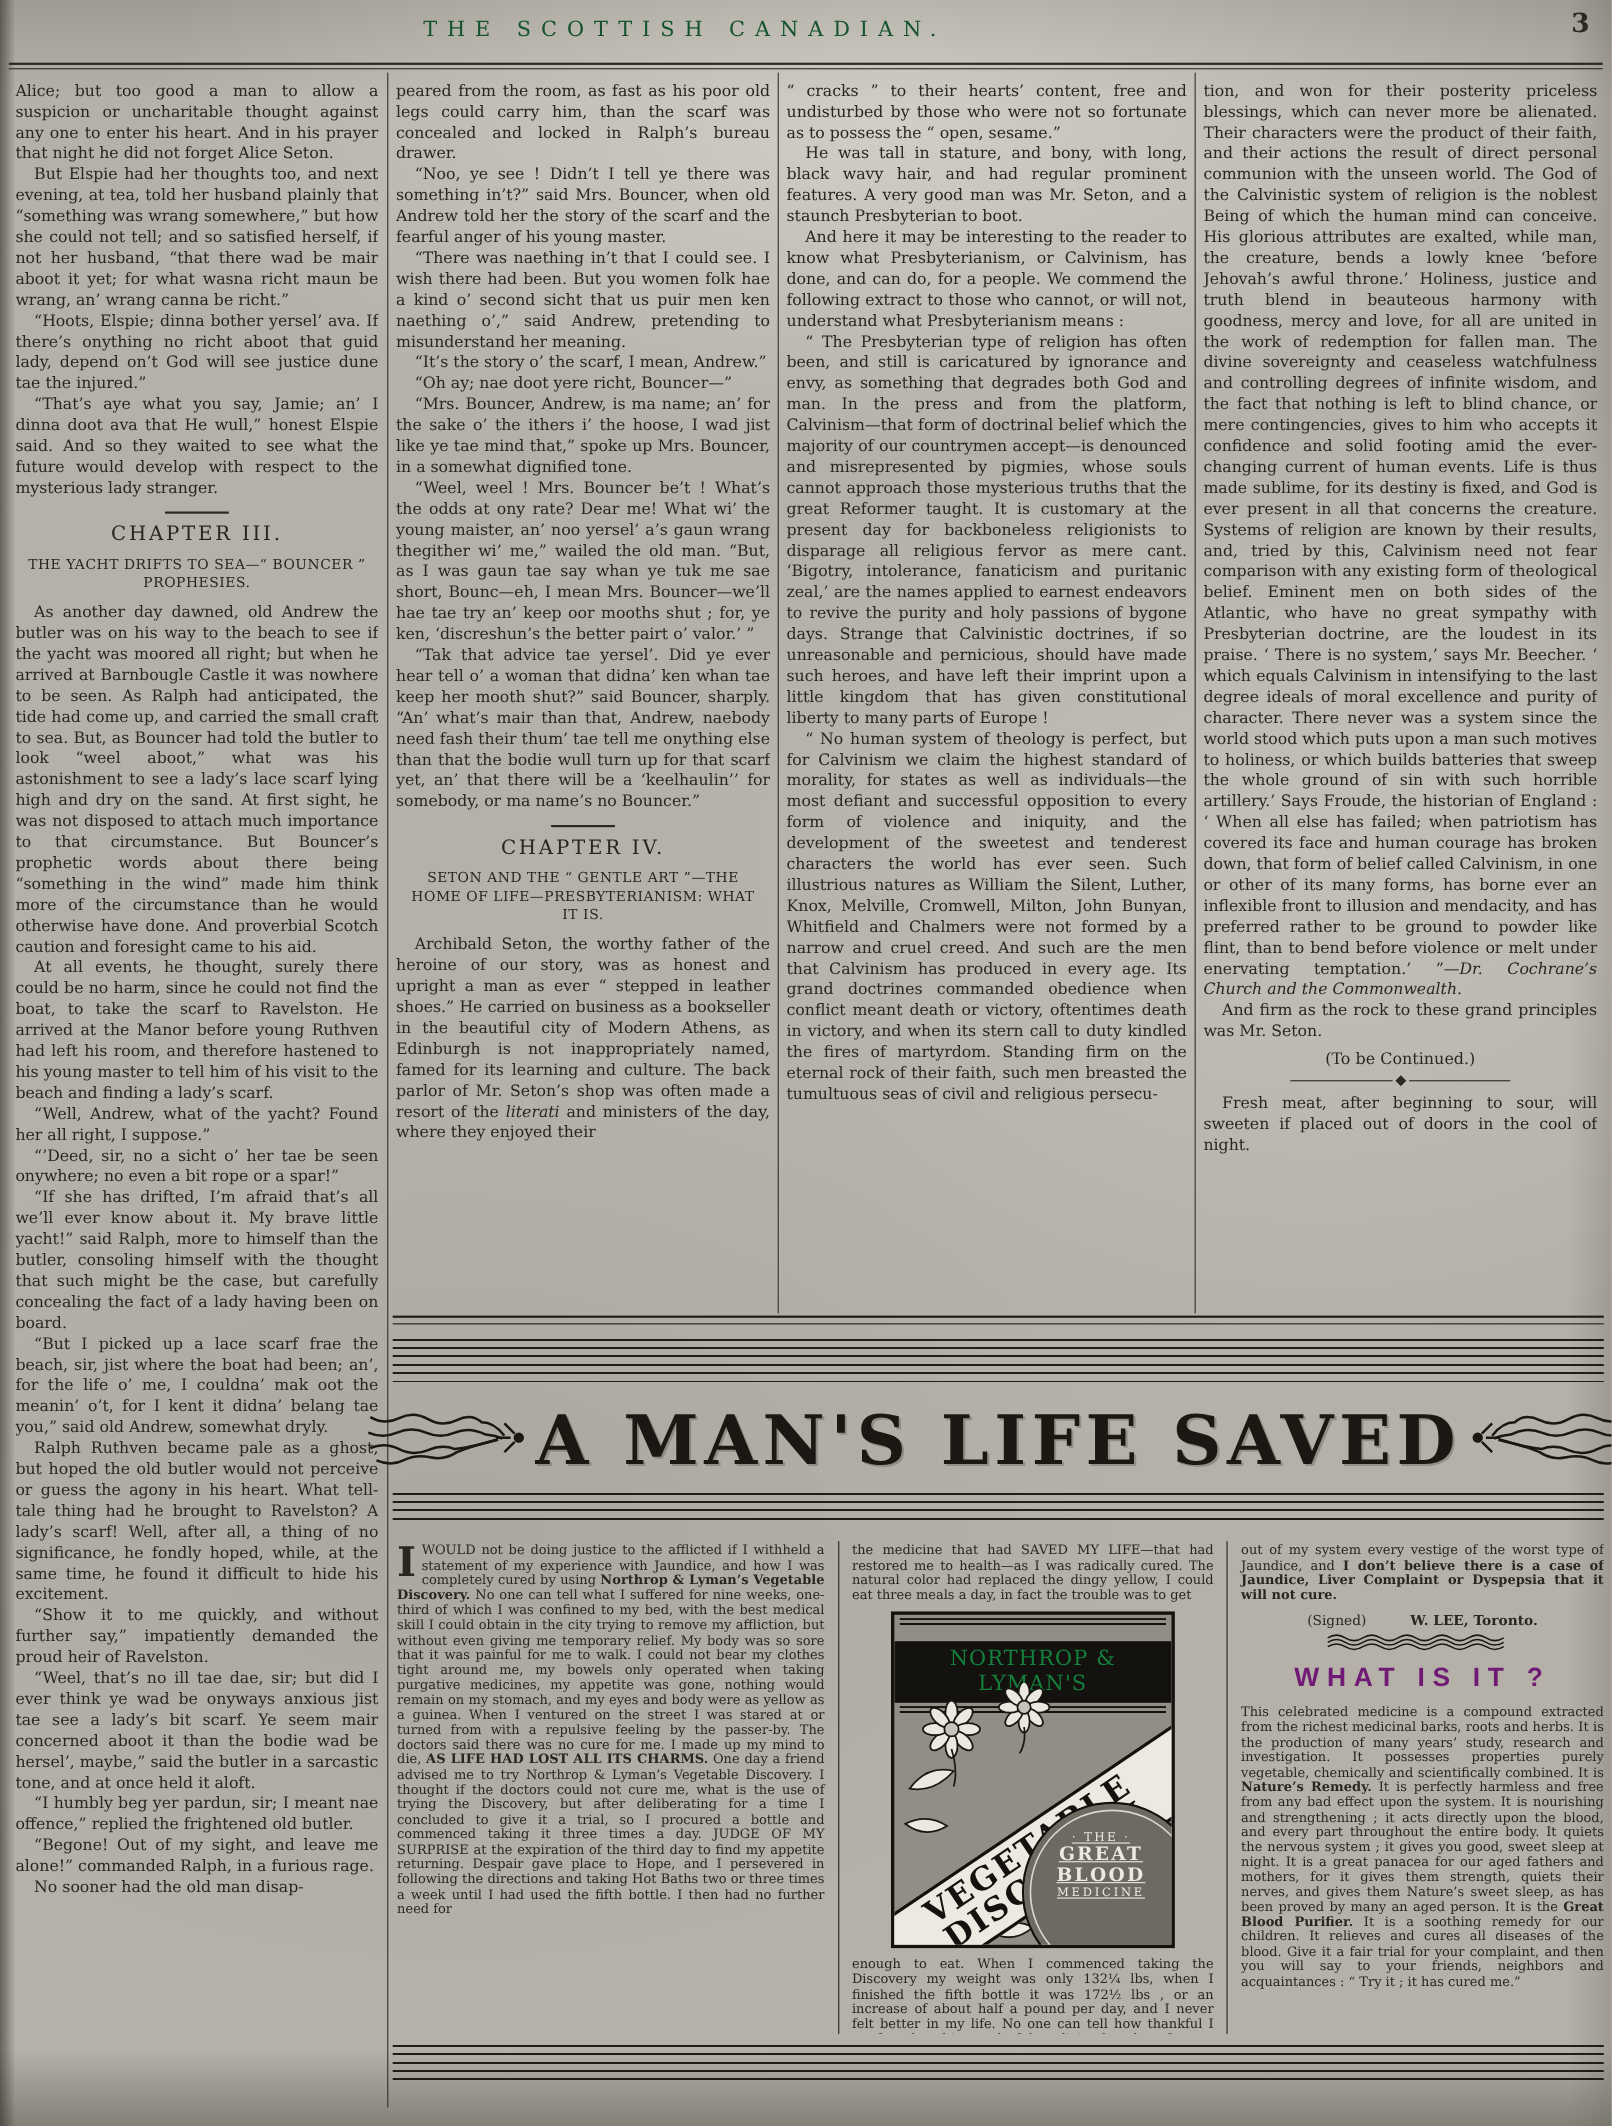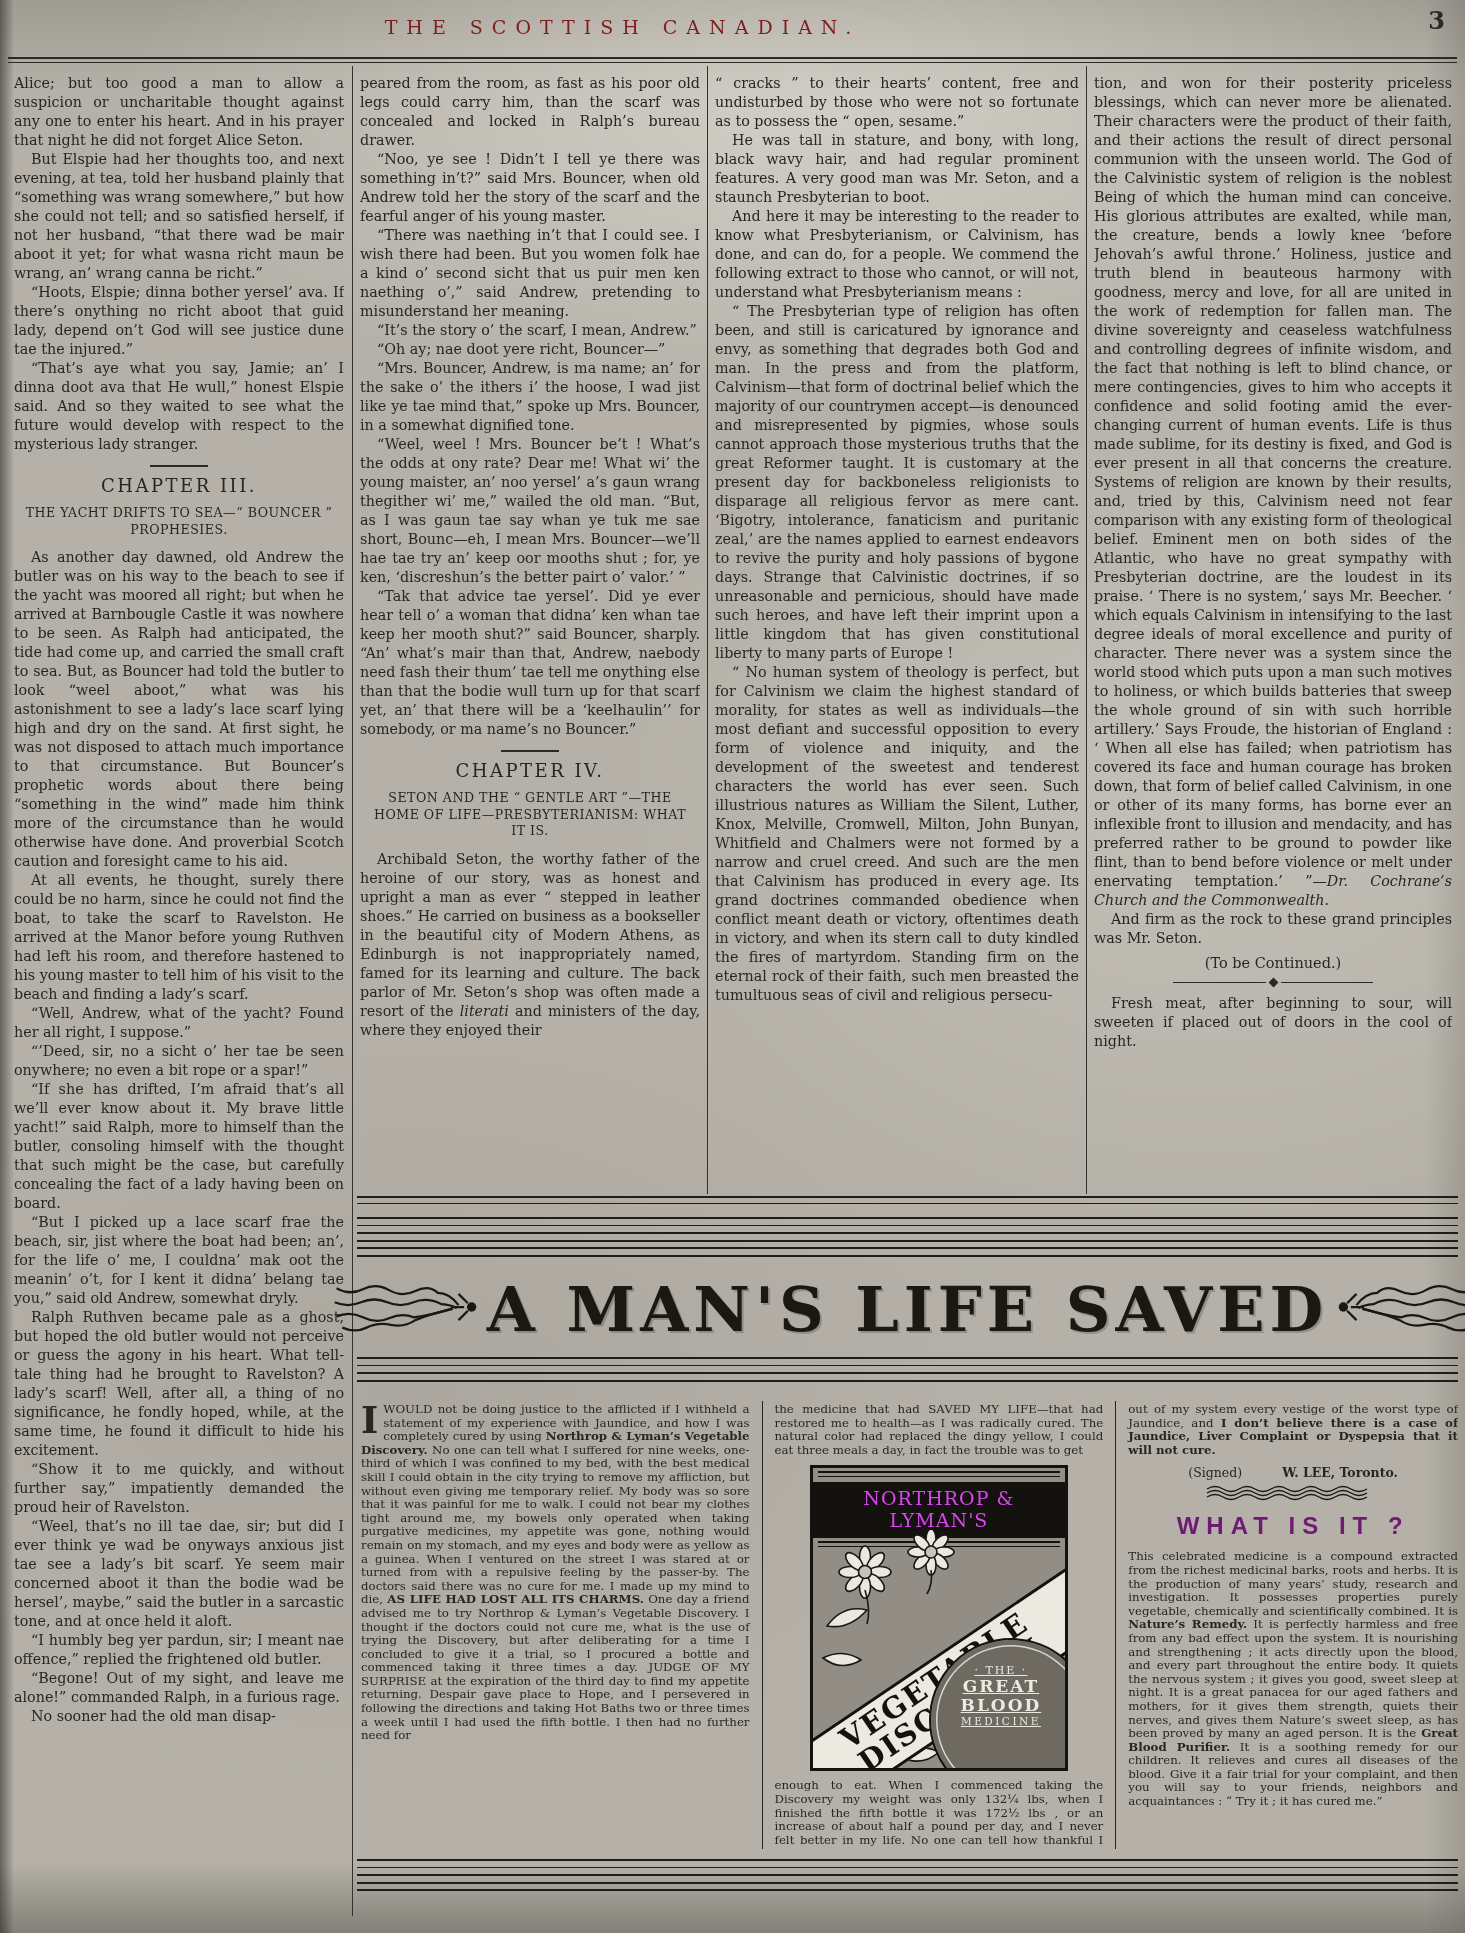--- a/index.html
+++ b/index.html
@@ -11,21 +11,21 @@
       radial-gradient(900px 700px at 82% 40%, rgba(228,225,217,.32), transparent 65%),
       radial-gradient(1000px 650px at 28% 72%, rgba(150,146,138,.30), transparent 60%),
       linear-gradient(to right, rgba(35,33,29,.55), rgba(35,33,29,0) 14px),
       linear-gradient(to left, rgba(90,88,82,.25), transparent 40px),
       linear-gradient(to bottom, rgba(120,117,110,.35), transparent 90px),
       linear-gradient(to top, rgba(70,68,62,.45), transparent 70px);
     font-family:"DejaVu Serif", serif;
     color:#292620;
   }
   .masthead{position:absolute;top:16px;left:0;width:1245px;text-align:center;
-    font-size:19px;letter-spacing:9px;color:#7f1d1d;white-space:nowrap;}
+    font-size:19px;letter-spacing:9px;color:#14532d;white-space:nowrap;}
   .pagenum{position:absolute;top:6px;right:20px;font-size:24px;font-weight:bold;color:#2c2923;}
   .hrule1{position:absolute;top:57px;left:8px;width:1449px;border-top:2.5px solid #2c2923;}
   .hrule2{position:absolute;top:62px;left:8px;width:1449px;border-top:1px solid #2c2923;}
 
   .vrule{position:absolute;width:1px;background:#34312a;}
   #v1{left:352px;top:66px;height:1850px;}
   #v2{left:707px;top:66px;height:1128px;}
   #v3{left:1086px;top:66px;height:1128px;}
 
   .col{position:absolute;overflow:hidden;font-size:14.3px;line-height:19px;text-align:justify;}
@@ -67,21 +67,21 @@
   .ad-text{margin:0;font-size:11.8px;line-height:13.6px;text-align:justify;}
   .dropcap{float:left;font-size:37px;line-height:30px;padding:2px 5px 0 0;font-weight:bold;}
   .signed-row{display:flex;justify-content:center;gap:40px;font-size:12.5px;margin:8px 0 4px;}
   .wavy{text-align:center;margin:4px 0 2px;}
   .what-heading{text-align:center;font-family:Liberation Sans, sans-serif;font-weight:bold;
     font-size:24px;letter-spacing:7px;margin:6px 0 10px;color:#701a75;white-space:nowrap;}
 
   
   .gbox{width:252px;height:300px;margin:8px auto 8px;border:3px solid #14120e;background:#928e86;position:relative;overflow:hidden;}
   .gb-rs{background-image:repeating-linear-gradient(to bottom,#14120e 0 1.6px,transparent 1.6px 4.8px);height:9px;margin:3px 5px 0;}
-  .gb-band{background:#14120e;color:#d946ef;text-align:center;font-size:19px;letter-spacing:1px;padding:5px 0 7px;margin-top:2px;}
+  .gb-band{background:#14120e;color:#15803d;text-align:center;font-size:19px;letter-spacing:1px;padding:5px 0 7px;margin-top:12px;}
   .gb-body{position:absolute;top:62px;left:0;right:0;bottom:0;}
   .gb-flowers{position:absolute;inset:0;}
   .ribbon{position:absolute;left:-70px;top:128px;width:400px;transform:rotate(-34deg);
     background:#ece9e1;border-top:3.5px solid #14120e;border-bottom:3.5px solid #14120e;
     text-align:center;padding:3px 0 5px;}
   .ribbon div{font-weight:bold;font-size:29px;letter-spacing:2px;line-height:29px;color:#14120e;}
   .badge{position:absolute;right:-28px;bottom:-34px;width:160px;height:160px;border-radius:50%;
     background:#6e6a62;border:2px solid #14120e;box-shadow:inset 0 0 0 5px #6e6a62, inset 0 0 0 6.5px #d9d6ce;}
   .badge-text{position:absolute;left:24px;top:24px;width:92px;text-align:center;color:#ece9e1;text-decoration:underline;}
   .badge-text .b-the{font-size:11px;letter-spacing:2px;}

